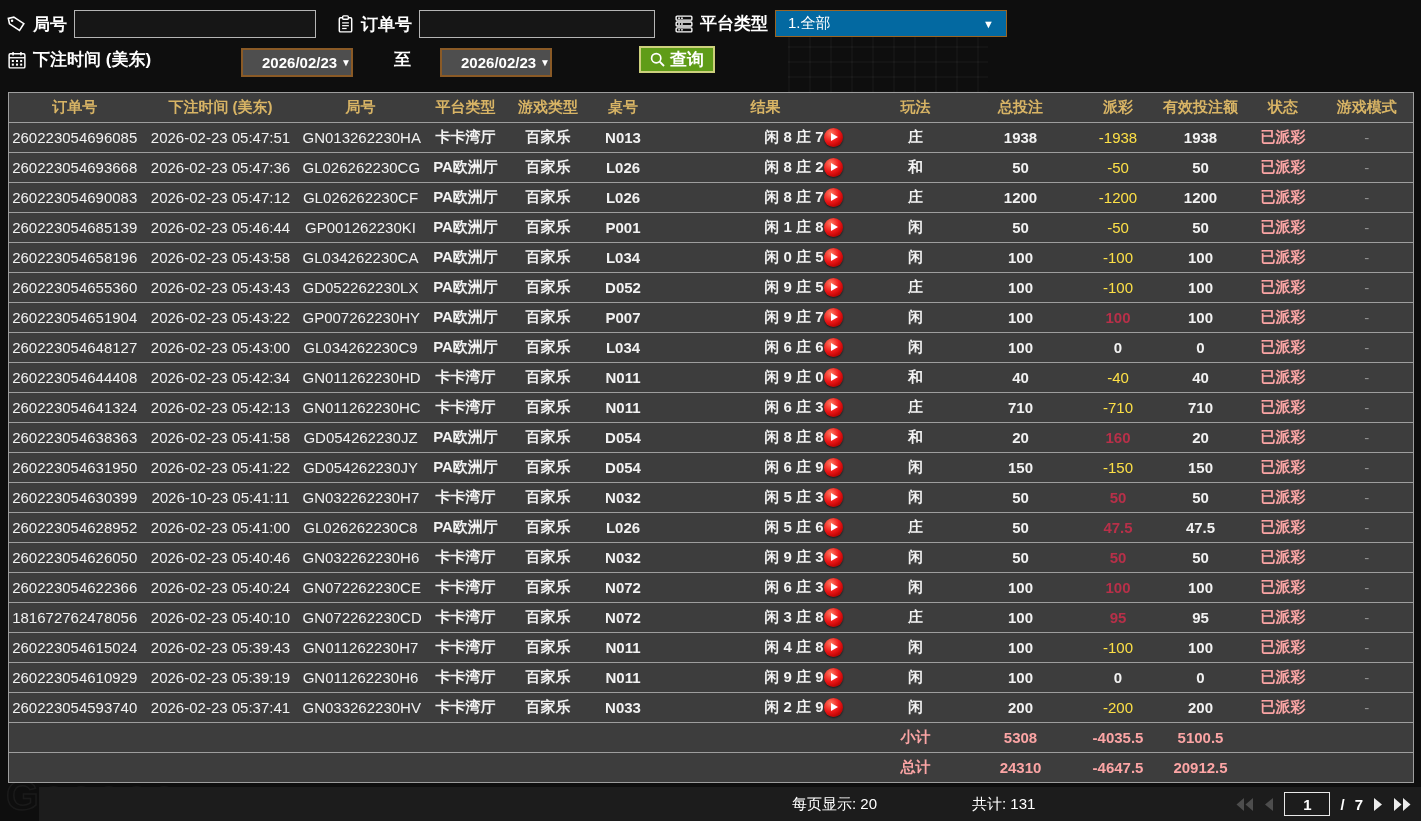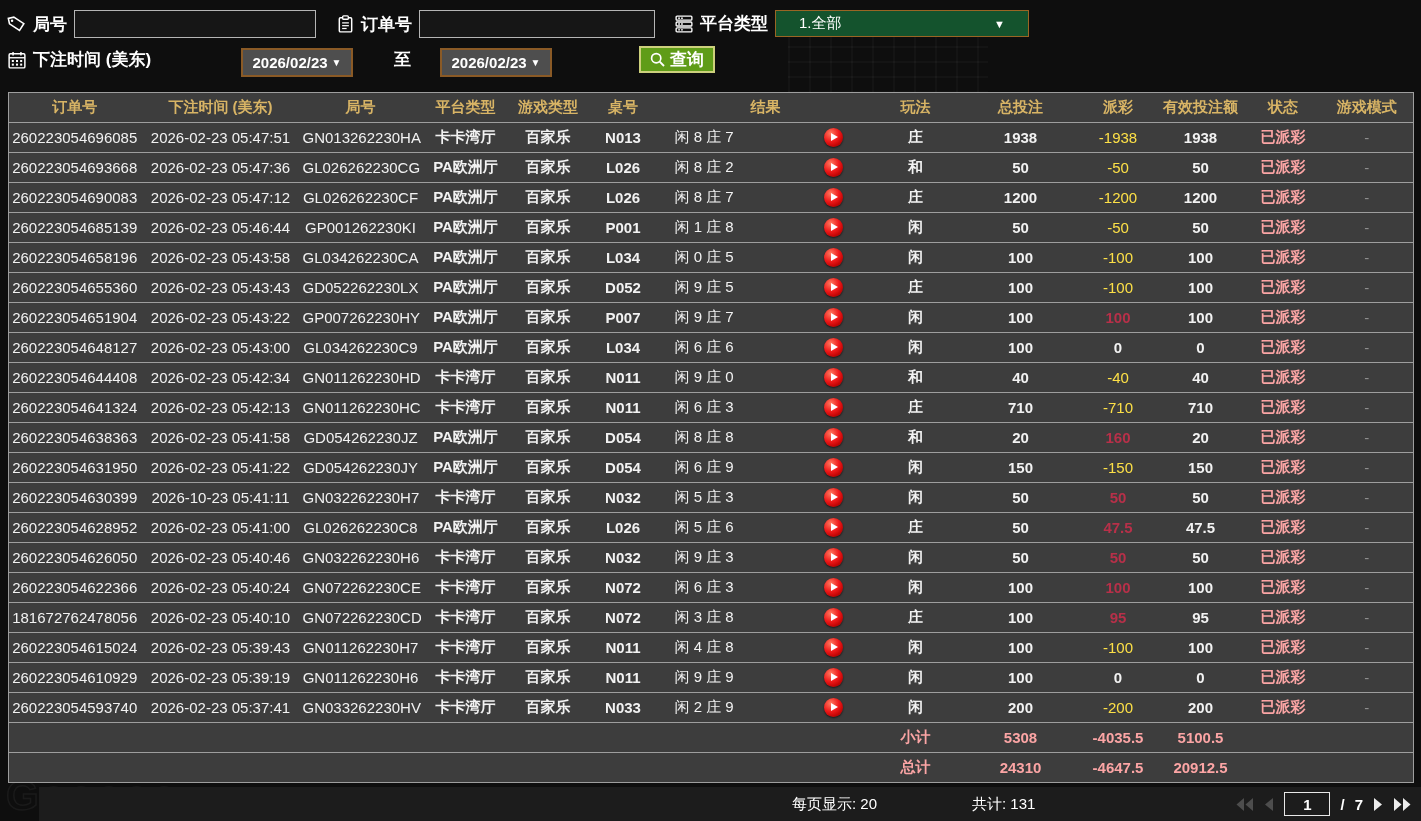--- a/index.html
+++ b/index.html
@@ -24,26 +24,26 @@
   .fgroup{position:absolute;display:flex;align-items:center;gap:7px;z-index:2;}
   .flabel{font-size:17px;font-weight:700;color:#ffffff;white-space:nowrap;}
   .ficon{display:inline-flex;align-items:center;}
   .ficon svg{display:block;}
   .txt-input{
     background:#161616;border:1.5px solid #b5b5b5;height:26px;
     color:#fff;font-size:14px;padding:0 6px;outline:none;
   }
   .select-box{
     position:relative;display:flex;align-items:center;
-    background:#14532d;border:1.5px solid #9a6524;height:25px;
-    color:#fff;font-size:15px;padding:0 23px;cursor:pointer;
+    background:#0369a1;border:1.5px solid #9a6524;height:25px;
+    color:#fff;font-size:15px;padding:0 12px;cursor:pointer;
   }
   .select-box .caret{margin-left:auto;font-size:11px;color:#fff;}
   .date-box{
-    display:flex;align-items:center;justify-content:center;gap:4px;
+    display:flex;align-items:center;justify-content:flex-end;gap:4px;
     background:#4e4e4e;border:2px solid #8a5a26;height:25px;width:108px;
     color:#fff;font-size:15px;font-weight:700;cursor:pointer;
   }
   .date-box .caret{font-size:10px;}
   .search-btn{
     display:flex;align-items:center;gap:4px;
     background:#5f9c18;border:2px solid #cdd07c;height:27px;padding:0 9px;
     color:#fff;font-size:17px;font-weight:700;cursor:pointer;
   }
   
@@ -62,21 +62,21 @@
   }
   .bets-table tr:last-child td{border-bottom:none;}
   td.b{font-weight:700;}
   td.pay.neg{color:#fde047;font-weight:400;}
   td.pay.pos{color:#b73049;font-weight:700;}
   td.pay.zero{color:#f2f2f2;font-weight:700;}
   td.status{color:#fca5a5;font-weight:700;}
   td.mode{color:#8d8d8d;}
   td.sumlabel,td.sumval{color:#fca5a5;font-weight:700;}
   .result-cell{display:flex;align-items:center;height:29px;}
-  .result-text{flex:1;text-align:left;padding-left:12px;font-weight:400;}
+  .result-text{flex:1;text-align:right;padding-left:12px;font-weight:700;}
   .play-icon{
     width:19px;height:19px;border-radius:50%;margin-right:26px;flex:0 0 auto;cursor:pointer;
     background:radial-gradient(circle at 35% 28%, #ff7a60 0%, #ef1a1a 45%, #c40606 70%, #8f0000 100%);
     position:relative;box-shadow:0 1px 2px rgba(0,0,0,.6);
   }
   .play-icon::after{
     content:"";position:absolute;left:7px;top:5px;
     border-left:7px solid #fff;border-top:4.5px solid transparent;border-bottom:4.5px solid transparent;
   }
   

